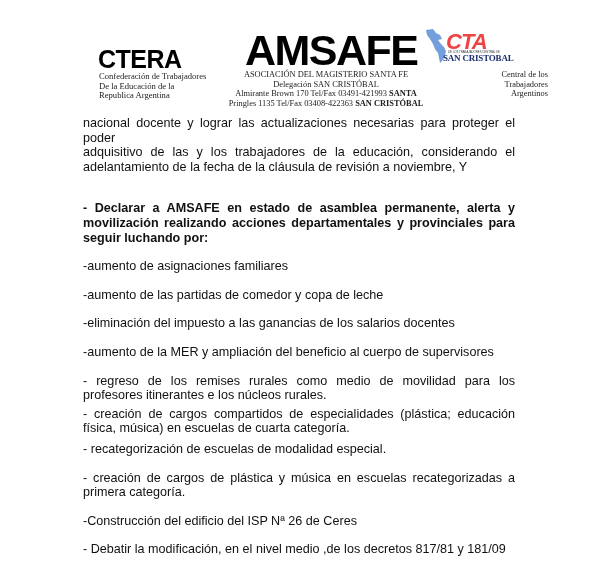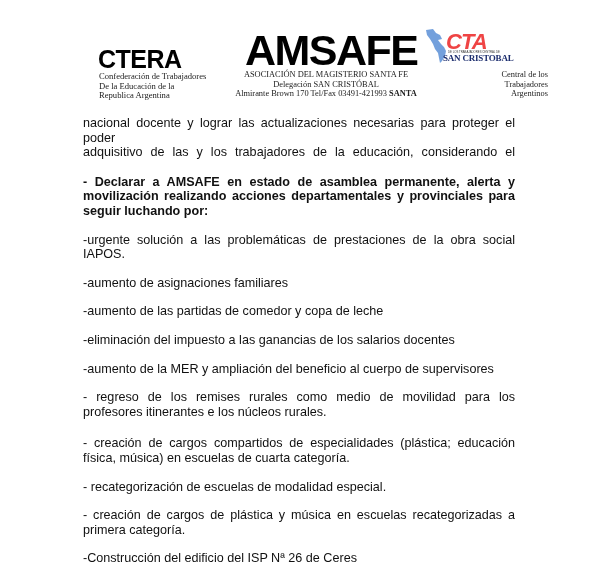--- a/index.html
+++ b/index.html
@@ -89,20 +89,21 @@
     <div>Confederación de Trabajadores</div>
     <div>De la Educación de la</div>
     <div>Republica Argentina</div>
   </div>
 
   <div class="amsafe-logo">AMSAFE</div>
   <div class="amsafe-sub">
     <div>ASOCIACIÓN DEL MAGISTERIO SANTA FE</div>
     <div>Delegación SAN CRISTÓBAL</div>
     <div><span>Almirante Brown 170  Tel/Fax 03491-421993  </span><b>SANTA</b></div>
+    <div><span>Pringles 1135  Tel/Fax 03408-422363 </span><b>SAN CRISTÓBAL</b></div>
   </div>
 
   <div class="cta-logo">
     <svg class="cta-map" width="40" height="38" viewBox="0 0 40 38">
       <path d="M2 3 L9 2 L12 6 L16 8 L18 12 L14 13 L17 17 L20 20 L22 24 L21 29 L18 34 L16 36 L15 31 L14 26 L11 22 L9 17 L6 12 L3 8 Z" fill="#5b8fd6" opacity="0.85"></path>
     </svg>
     <div class="cta-letters">CTA</div>
     <div class="cta-tiny">DE LOS TRABAJADORES CENTRAL DE</div>
     <div class="cta-sancristobal">SAN CRISTOBAL</div>
   </div>
@@ -111,28 +112,28 @@
     <div>Central de los</div>
     <div>Trabajadores</div>
     <div>Argentinos</div>
   </div>
 </div>
 
 <div class="content">
   <p class="para">
     <span class="justify-last" style="display:block">nacional docente y lograr las actualizaciones necesarias para proteger el poder</span>
     <span class="justify-last" style="display:block">adquisitivo de las y los trabajadores de la educación, considerando el</span>
+    <span style="display:block">adelantamiento de la fecha de la cláusula de revisión a noviembre, Y</span>
   </p>
 
-  <p class="para bold" style="margin-top:15px;">-   Declarar a AMSAFE en estado de asamblea permanente, alerta y movilización realizando acciones departamentales y provinciales para seguir luchando por:</p>
+  <p class="para bold" style="margin-top:27px;">-   Declarar a AMSAFE en estado de asamblea permanente, alerta y movilización realizando acciones departamentales y provinciales para seguir luchando por:</p>
 
-  <p class="item" style="margin-top:14px;">-urgente solución a las problemáticas de prestaciones de la obra social IAPOS.</p>
   <p class="item" style="margin-top:14px;">-aumento de asignaciones familiares</p>
   <p class="item" style="margin-top:14px;">-aumento de las partidas de comedor y copa de leche</p>
   <p class="item" style="margin-top:14px;">-eliminación del impuesto a las ganancias de los salarios docentes</p>
   <p class="item" style="margin-top:14px;">-aumento  de la MER y ampliación del beneficio al cuerpo de supervisores</p>
   <p class="item" style="margin-top:14px;">- regreso de los remises rurales como medio de movilidad para los profesores itinerantes e los núcleos rurales.</p>
-  <p class="item" style="margin-top:17px;">- creación de cargos compartidos de especialidades (plástica; educación física, música) en escuelas de cuarta categoría.</p>
-  <p class="item" style="margin-top:14px;">- recategorización de escuelas de modalidad especial.</p>
+  <p class="item" style="margin-top:4px;">- creación de cargos compartidos de especialidades (plástica; educación física, música) en escuelas de cuarta categoría.</p>
+  <p class="item" style="margin-top:6px;">- recategorización de escuelas de modalidad especial.</p>
   <p class="item" style="margin-top:14px;">- creación de cargos de plástica y música en escuelas recategorizadas a primera categoría.</p>
   <p class="item" style="margin-top:14px;">-Construcción del edificio del ISP Nª 26 de Ceres</p>
   <p class="item" style="margin-top:14px;">- Debatir  la modificación, en el nivel medio ,de los decretos 817/81 y 181/09</p>
 </div>
 
 </body></html>

